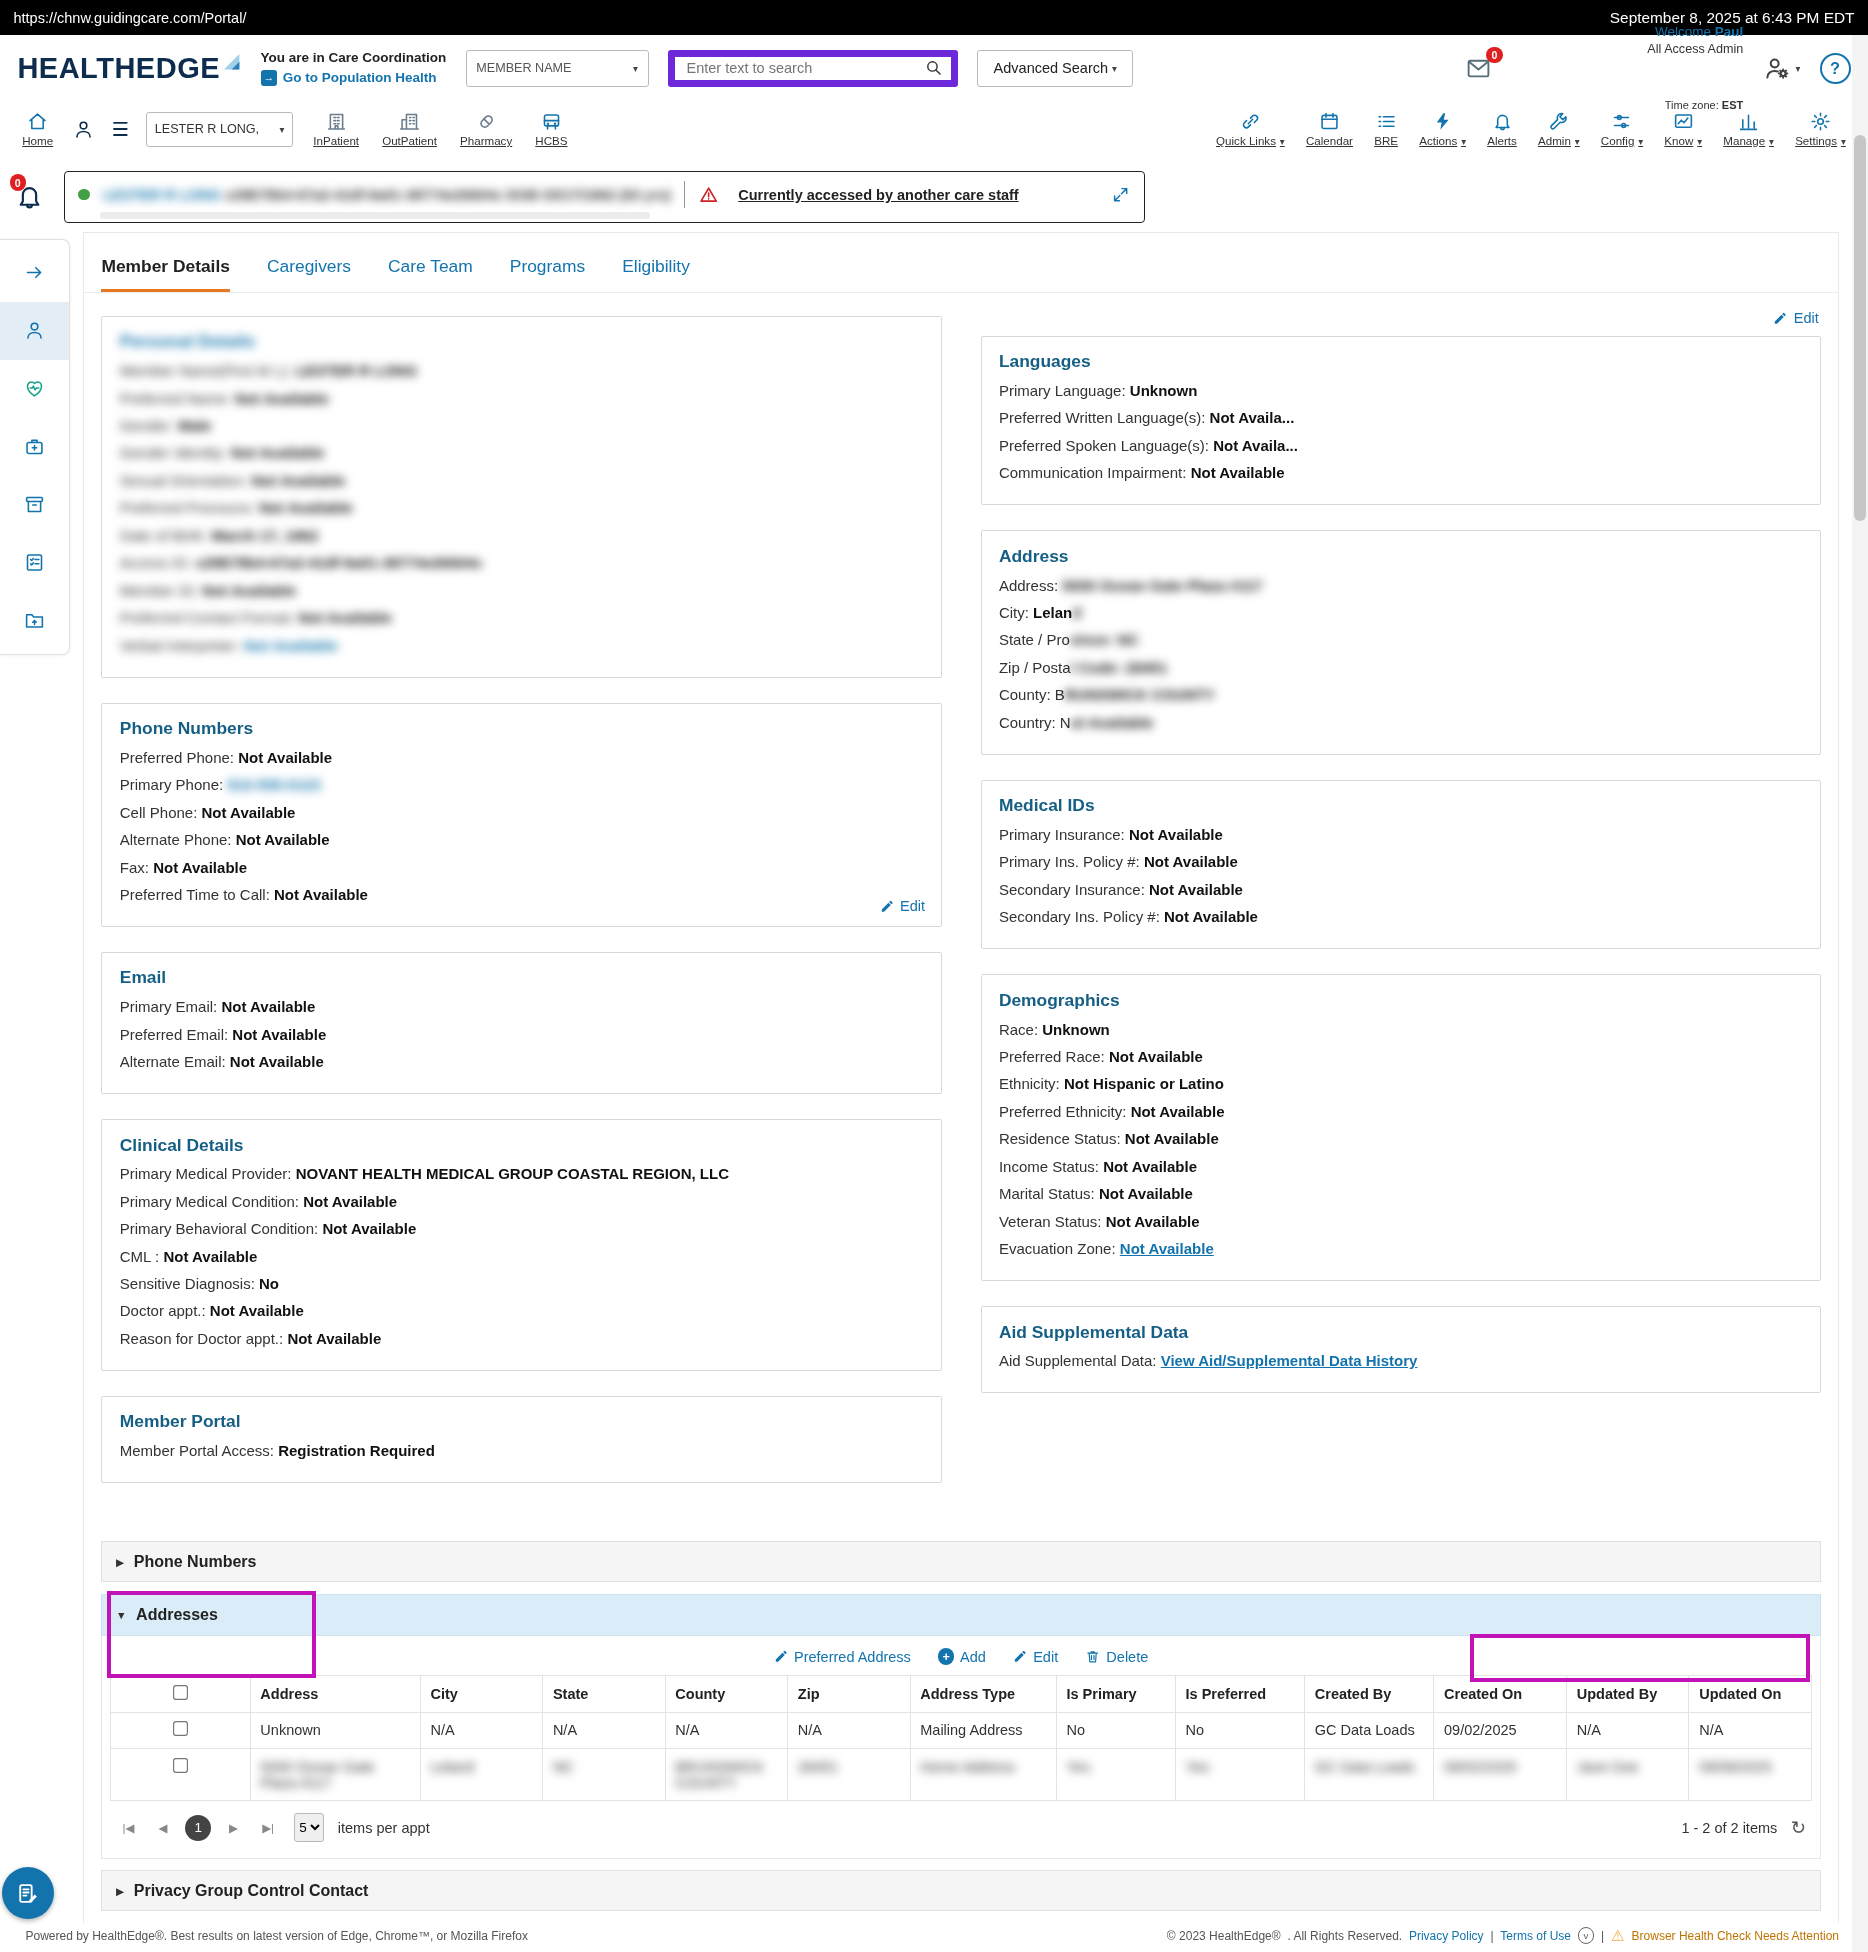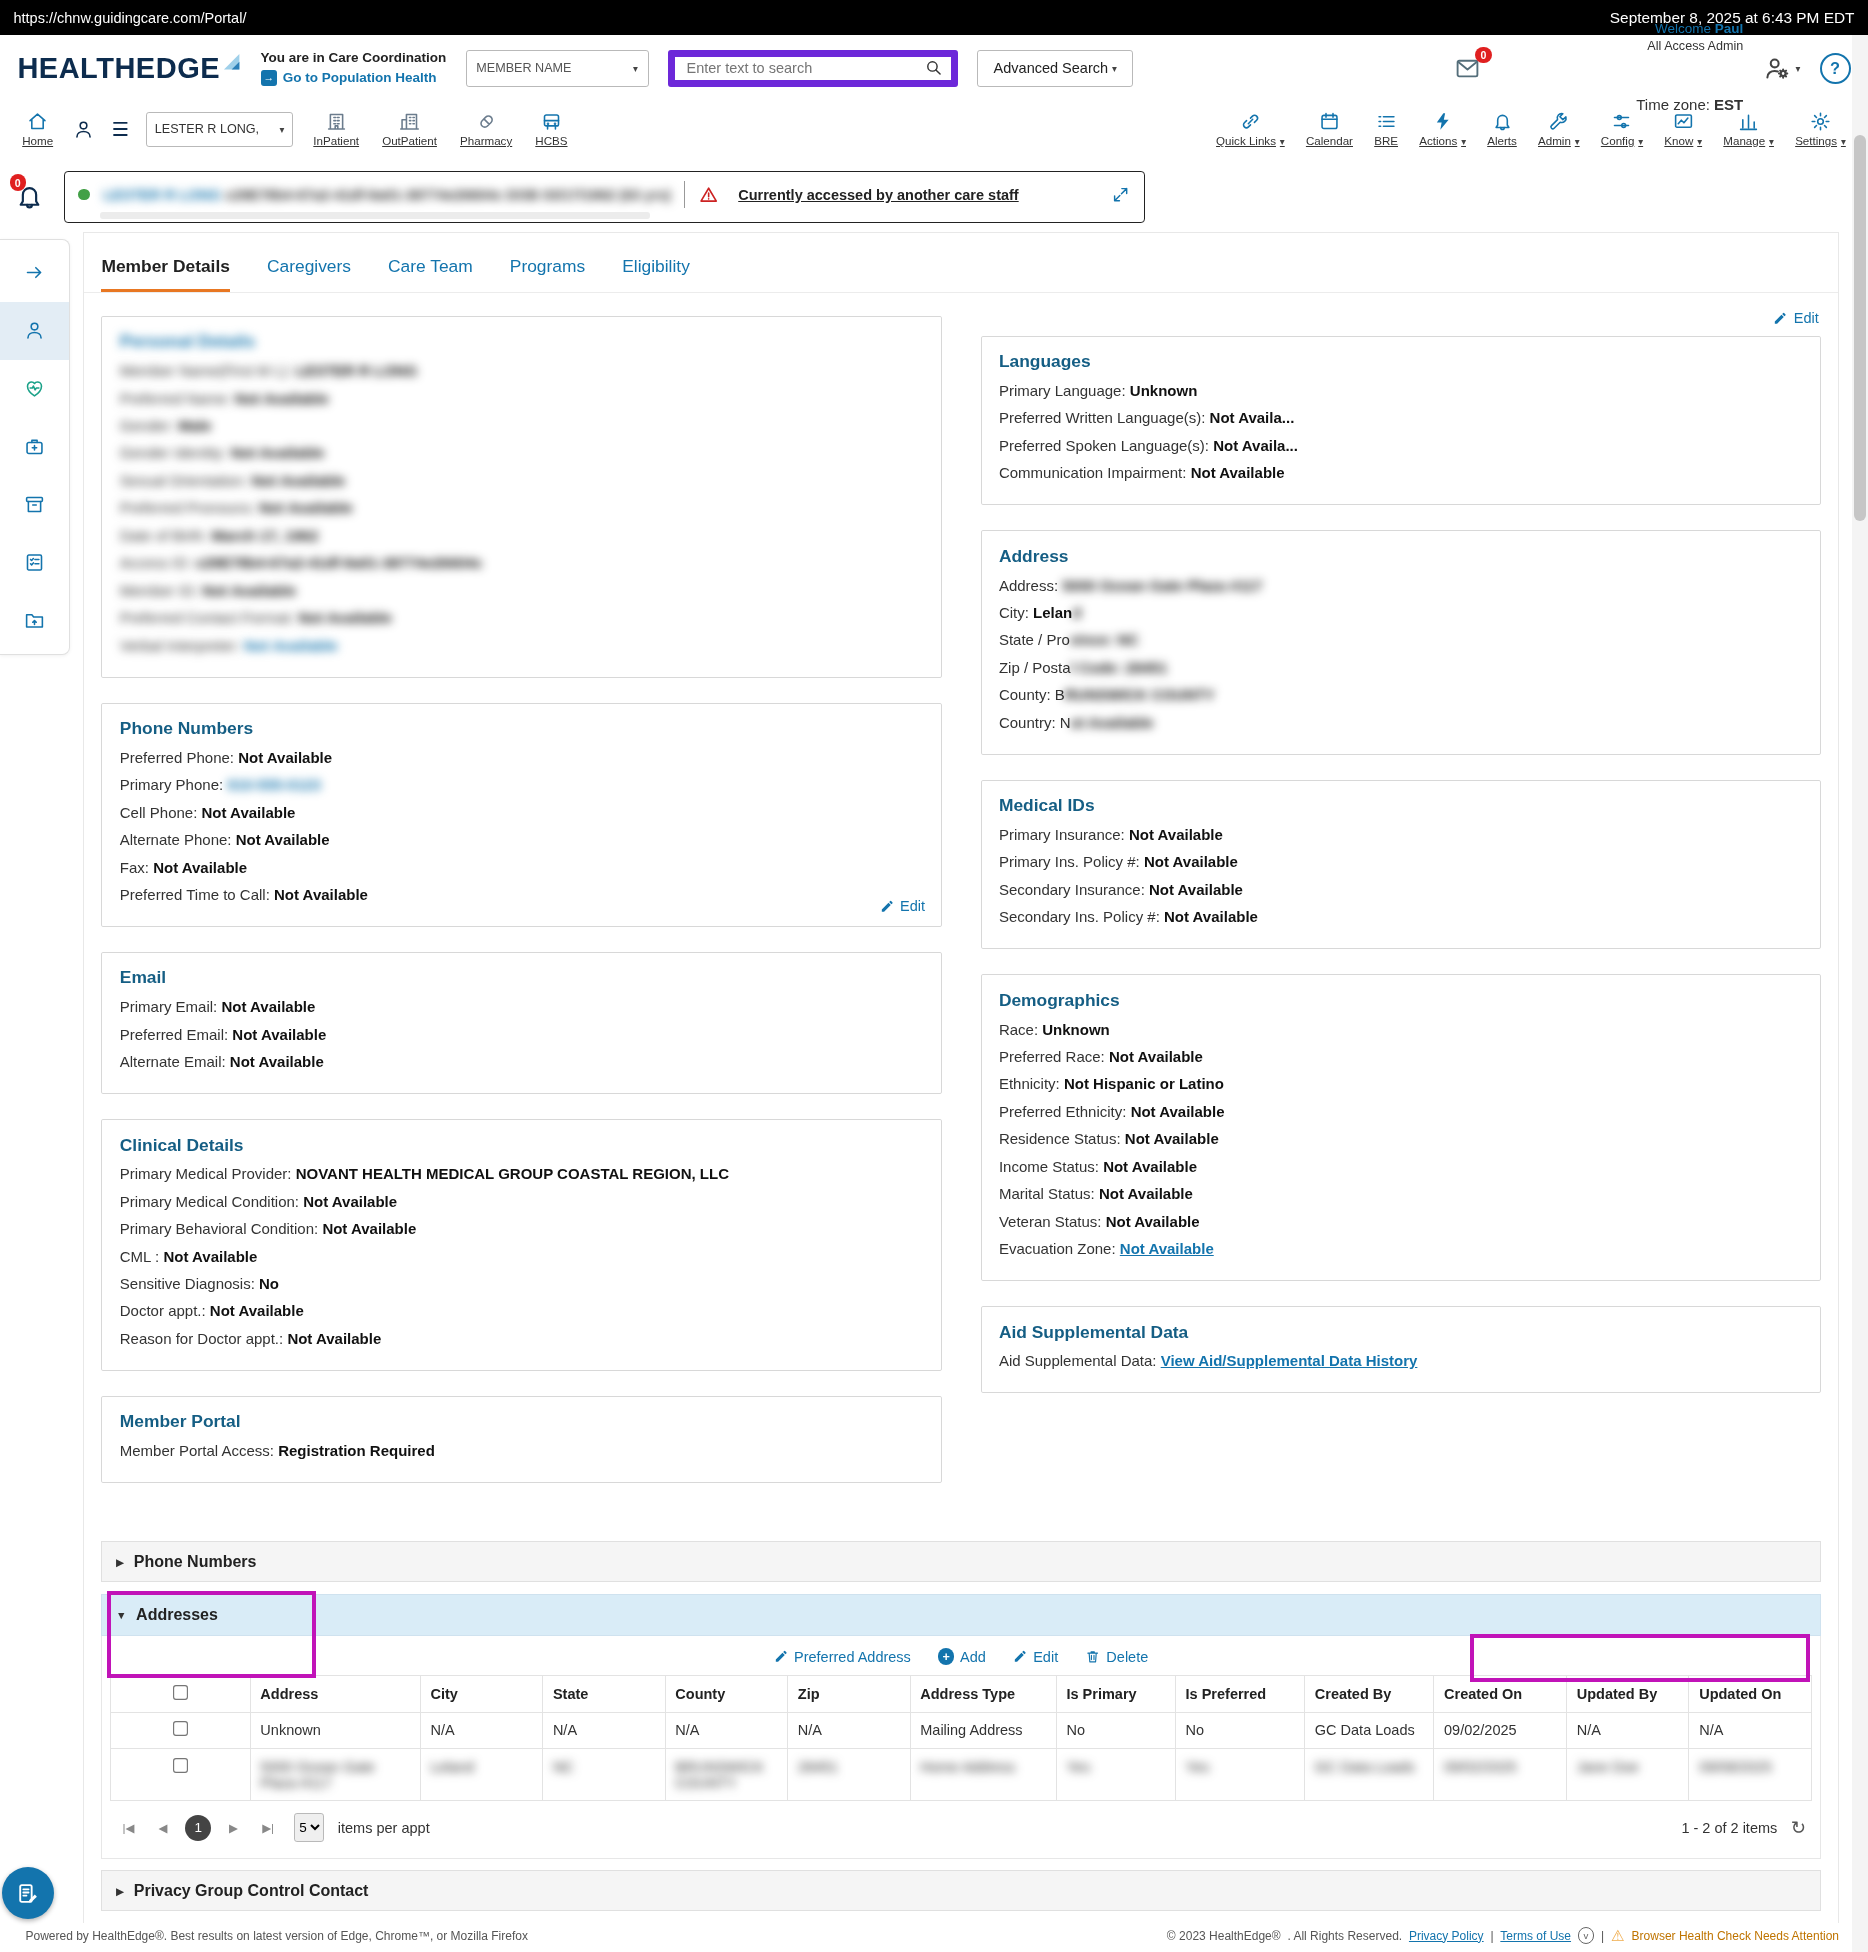--- a/index.html
+++ b/index.html
@@ -38,21 +38,21 @@
   .h-search{width:290px;height:37px;border:7px solid #6d28d9;border-radius:2.9px;display:flex;align-items:center;padding:0 7.7px 0 11.6px;gap:5.8px;}
   .h-search input{flex:1;border:none;outline:none;font-size:14.5px;font-family:inherit;color:#333;min-width:0;}
   .h-search .mag{color:#333;width:19.3px;height:19.3px;}
   .h-btn{height:37px;border:1px solid #b9b9b9;border-radius:2.9px;display:flex;align-items:center;padding:0 15.4px;font-size:14.5px;color:#222;cursor:pointer;}
   .h-spacer{flex:1;}
   .mail{position:relative;margin-right:135px;cursor:pointer;color:#546e7a;}
   .mail .badge{position:absolute;top:-8.7px;right:-9.7px;background:var(--badge-red);color:#fff;font-size:10.6px;min-width:16.4px;height:16.4px;border-radius:8.7px;display:flex;align-items:center;justify-content:center;font-weight:bold;}
   .welcome{text-align:right;line-height:1.35;}
   .w1{color:var(--accent-blue);font-size:13.5px;}
   .w2{font-size:12.6px;color:#333;}
-  .w3{font-size:15px;color:#333;margin-top:40px;}
+  .w3{font-size:11px;color:#333;margin-top:40px;}
   .usergear{display:flex;align-items:center;color:#444;cursor:pointer;}
   .help{width:31px;height:31px;border:2.9px solid var(--accent-blue);border-radius:50%;color:var(--accent-blue);font-weight:bold;font-size:16.4px;display:flex;align-items:center;justify-content:center;cursor:pointer;}
 
   
   .navbar{height:56px;display:flex;align-items:center;padding:0 11.6px;background:#fff;gap:1.9px;}
   .nav-item{display:flex;flex-direction:column;align-items:center;justify-content:center;gap:1.9px;padding:0 10.6px;font-size:11.6px;color:#333;cursor:pointer;}
   .nav-item .ni{color:var(--accent-blue);}
   .nav-item .ni.gray{color:#6b7c8d;}
   .nav-item .nl{white-space:nowrap;text-decoration:underline;}
   .nav-icon-btn{padding:0 7.7px;color:var(--navy);cursor:pointer;}
@@ -126,21 +126,21 @@
   .pg-select{height:29px;border:1px solid #b9b9b9;border-radius:2.9px;font-size:13.5px;font-family:inherit;margin:0 3.9px;cursor:pointer;}
   .pg-right{margin-left:auto;display:flex;align-items:center;gap:13.5px;color:#333;}
   .refresh{color:#555;font-size:18.3px;cursor:pointer;}
 
   
   .fab{position:absolute;left:1.9px;top:1867px;width:52px;height:52px;border-radius:50%;background:var(--accent-blue);color:#fff;display:flex;align-items:center;justify-content:center;box-shadow:0 1.9px 5.8px rgba(0,0,0,.3);z-index:8;cursor:pointer;}
 
   
   .footer{position:absolute;bottom:0;left:12px;right:0;height:29px;display:flex;justify-content:space-between;align-items:center;padding:0 29px 3.9px 13.5px;font-size:12px;color:#555;background:#fff;z-index:4;}
   .f-right{display:flex;align-items:center;gap:6.8px;}
-  .f-link{color:var(--accent-blue);text-decoration:underline;cursor:pointer;}
+  .f-link{color:var(--accent-blue);cursor:pointer;}
   .circ-v{width:16.4px;height:16.4px;border:1.4px solid #666;border-radius:50%;display:inline-flex;align-items:center;justify-content:center;font-size:9.7px;color:#666;}
   .warn-tri{color:var(--warning-yellow);font-size:15.4px;}
   .f-warn{color:#bf7400;}
 
   
   .vscroll{position:absolute;right:0;top:35px;bottom:0;width:16.4px;background:#f4f4f4;z-index:9;}
   .vthumb{position:absolute;right:1.9px;top:100px;width:12.6px;height:386px;background:#c6c6c6;border-radius:6.8px;}
 </style>
 </head>
 <body>

